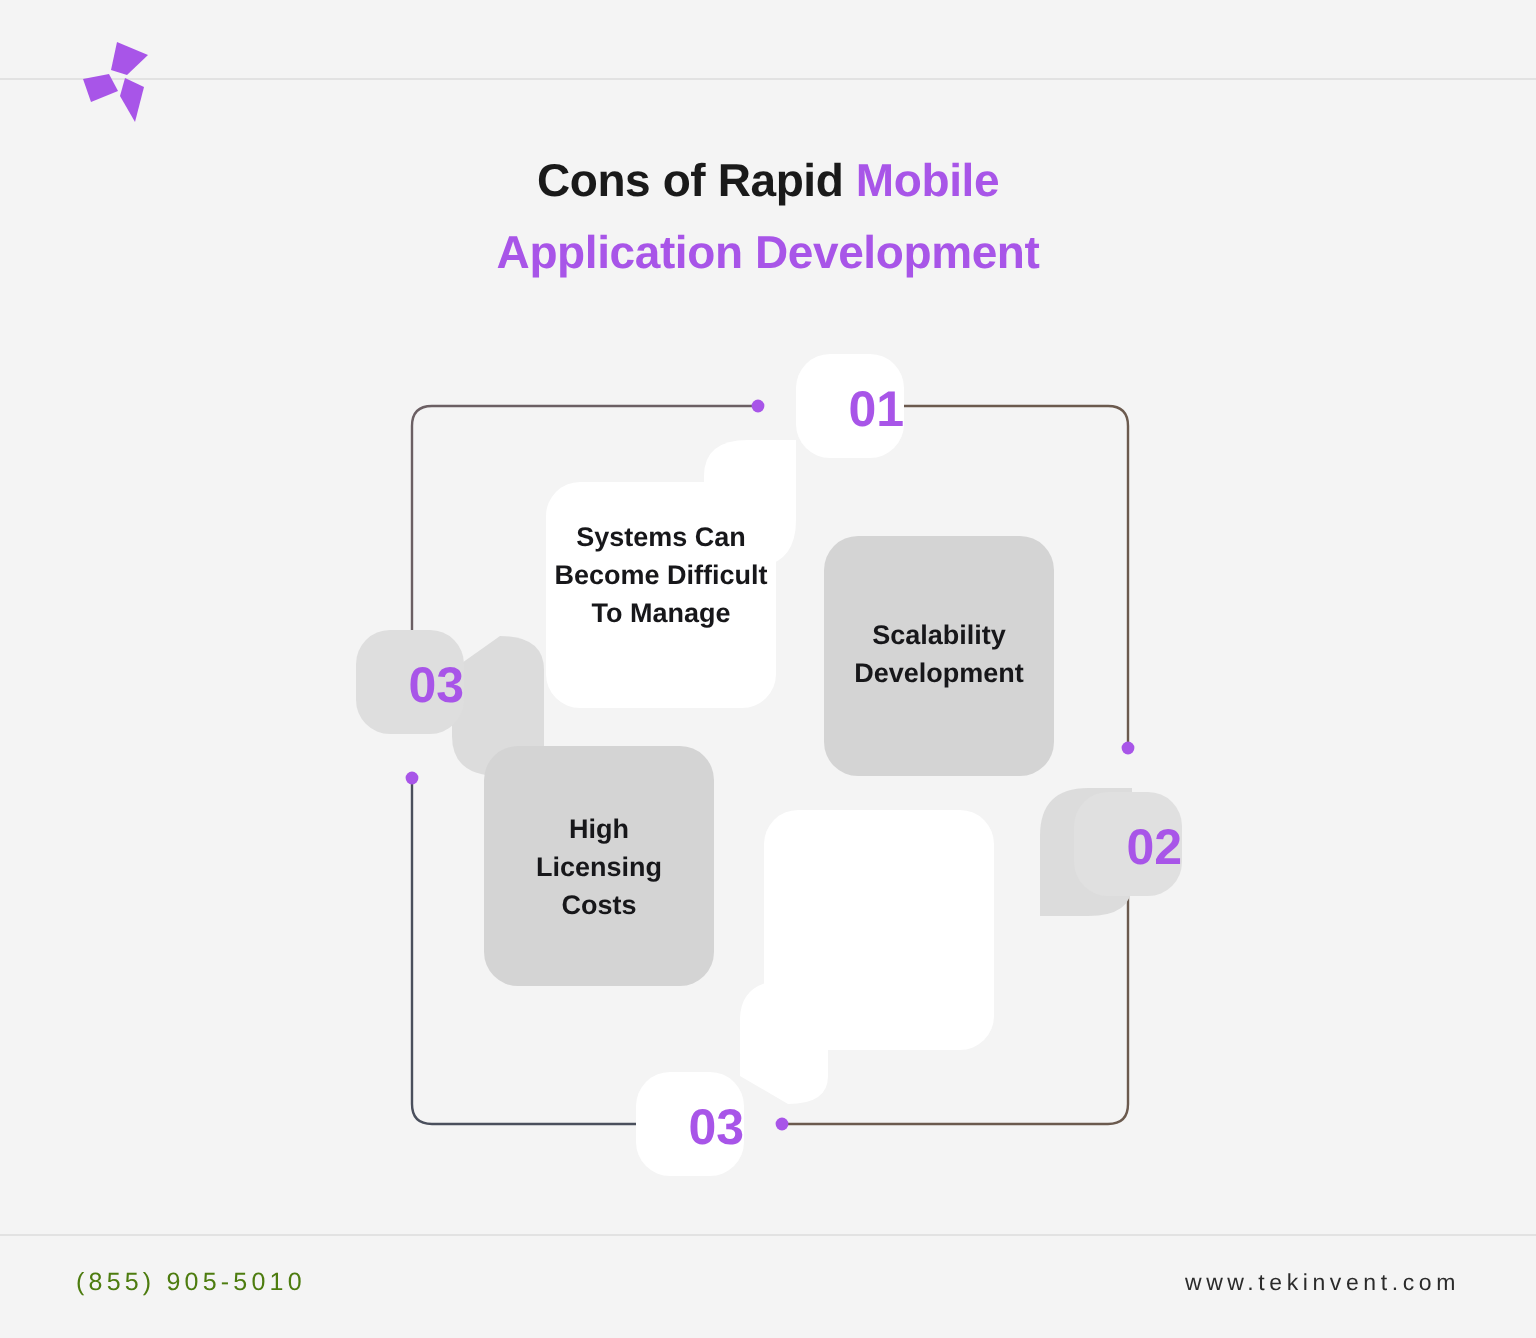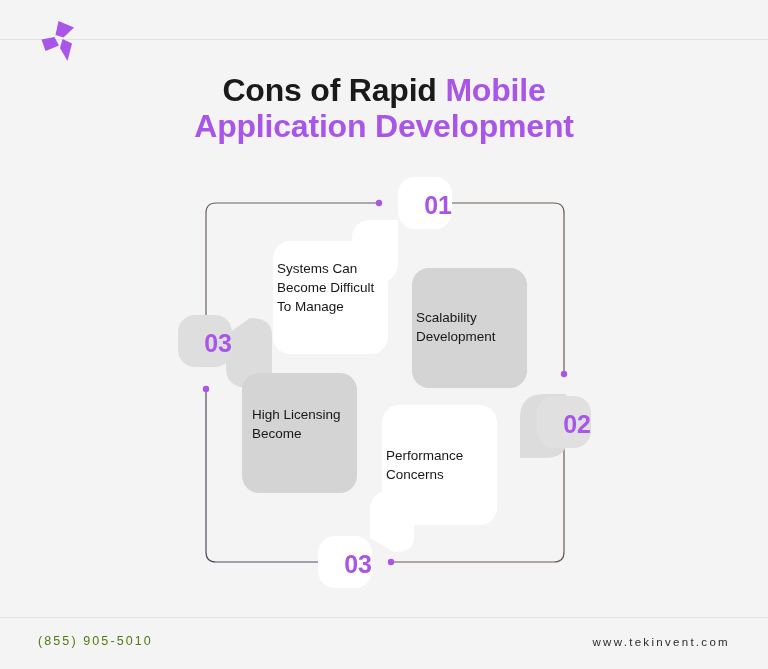--- a/index.html
+++ b/index.html
@@ -33,21 +33,21 @@
     left: 38px; top: 18px;
     width: 44px; height: 46px;
   }
 
   
   .title {
     position: absolute;
     left: 0; top: 72px;
     width: 768px;
     text-align: center;
-    font-size: 32px;
+    font-size: 23px;
     line-height: 36px;
     font-weight: 700;
     color: #1a1a1a;
     letter-spacing: -0.2px;
   }
   .title .accent { color: #a855e8; }
 
   
   .diagram {
     position: absolute;
@@ -55,24 +55,26 @@
     width: 768px; height: 440px;
   }
   .diagram svg {
     position: absolute;
     left: 0; top: 0;
   }
 
   
   .card-label {
     position: absolute;
+    text-align: center;
     font-size: 13.5px;
     line-height: 19px;
     color: #17171a;
     font-family: "Liberation Sans", sans-serif;
+    font-weight: bold;
   }
   .badge-label {
     position: absolute;
     text-align: right;
     font-size: 25px;
     font-weight: 700;
     color: #a855e8;
     font-family: "Liberation Sans", sans-serif;
   }
 
@@ -168,20 +170,19 @@
 
   </svg>
 
   <div class="badge-label" style="left:398px; top:31px; width:54px;">01</div>
   <div class="badge-label" style="left:537px; top:250px; width:54px;">02</div>
   <div class="badge-label" style="left:318px; top:390px; width:54px;">03</div>
   <div class="badge-label" style="left:178px; top:169px; width:54px;">03</div>
 
   <div class="card-label" style="left:277px; top:99px; width:107px;">Systems Can Become Difficult To Manage</div>
   <div class="card-label" style="left:416px; top:148px; width:107px;">Scalability Development</div>
-  <div class="card-label" style="left:386px; top:286px; width:107px;">Performance Concerns</div>
-  <div class="card-label" style="left:252px; top:245px; width:95px;">High Licensing Become</div>
+  <div class="card-label" style="left:252px; top:245px; width:95px;">High Licensing Costs</div>
 
 </div>
 
 <div class="footer-rule"></div>
 <div class="footer-phone">(855) 905-5010</div>
 <div class="footer-site">www.tekinvent.com</div>
 
 </body></html>

